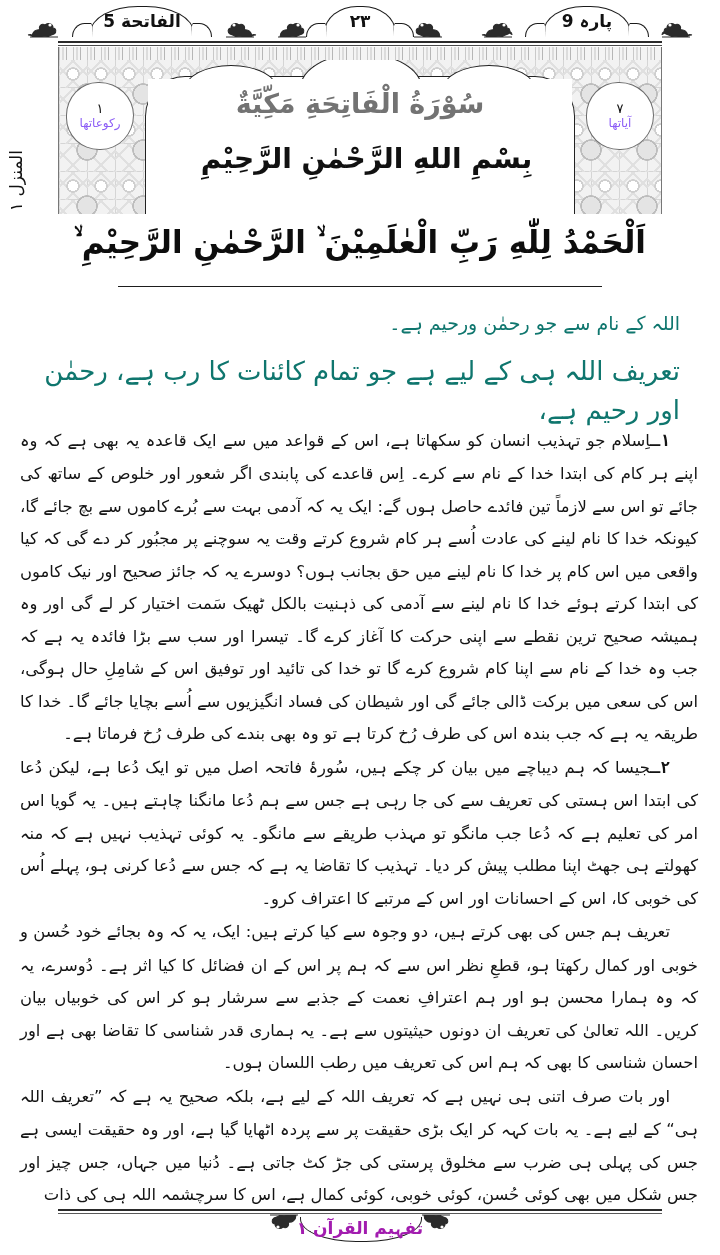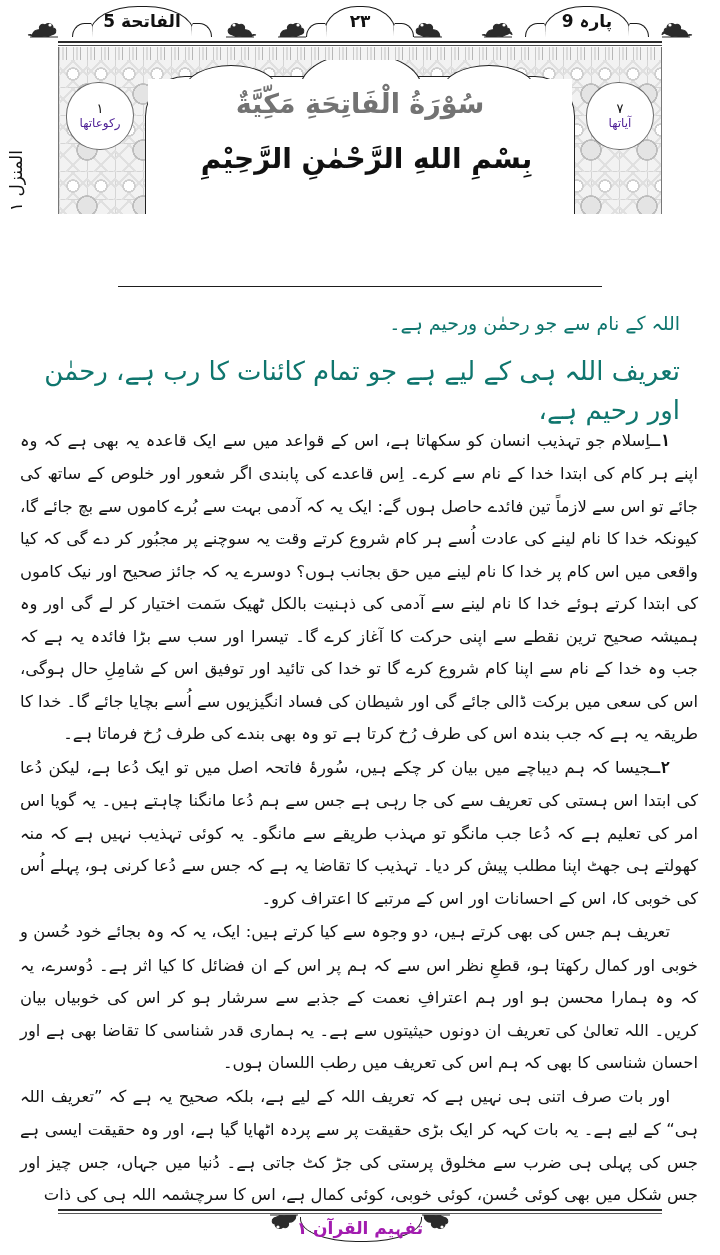--- a/index.html
+++ b/index.html
@@ -212,21 +212,21 @@
     z-index: 6;
     display: flex;
     flex-direction: column;
     align-items: center;
     justify-content: center;
     line-height: 1.15;
   }
   .medallion.right { right: 66px; }
   .medallion.left  { left: 66px; }
   .medallion .num { font-size: 13px; color: #111; }
-  .medallion .lbl { font-size: 12px; color: #4c1d95; }
+  .medallion .lbl { font-size: 12px; color: #8b5cf6; }
 
   
   .ayat {
     position: absolute;
     top: 224px;
     left: 14px; right: 14px;
     text-align: center;
     font-size: 31px;
     font-weight: 700;
     color: #0d0d0d;
@@ -405,20 +405,21 @@
   <div class="medallion left">
     <span class="num">١</span>
     <span class="lbl">رکوعاتها</span>
   </div>
 
   <div class="surah-title">سُوْرَةُ الْفَاتِحَةِ مَكِّيَّةٌ</div>
   <div class="bismillah">بِسْمِ اللهِ الرَّحْمٰنِ الرَّحِيْمِ</div>
 
   <div class="margin-label">المنزل ١</div>
 
+  <div class="ayat">اَلْحَمْدُ لِلّٰهِ رَبِّ الْعٰلَمِيْنَ ۙ الرَّحْمٰنِ الرَّحِيْمِ ۙ</div>
   <div class="ayat-rule"></div>
 
   <div class="trans trans-1">اللہ کے نام سے جو رحمٰن ورحیم ہے۔</div>
   <div class="trans trans-2">تعریف اللہ ہی کے لیے ہے جو تمام کائنات کا رب ہے، رحمٰن اور رحیم ہے،</div>
 
   <div class="body-wrap">
     <p class="para indent">
       <span class="marker">١ـ</span><span>اِسلام جو تہذیب انسان کو سکھاتا ہے، اس کے قواعد میں سے ایک قاعدہ یہ بھی ہے کہ وہ اپنے ہر کام کی ابتدا خدا کے نام سے کرے۔ اِس قاعدے کی پابندی اگر شعور اور خلوص کے ساتھ کی جائے تو اس سے لازماً تین فائدے حاصل ہوں گے: ایک یہ کہ آدمی بہت سے بُرے کاموں سے بچ جائے گا، کیونکہ خدا کا نام لینے کی عادت اُسے ہر کام شروع کرتے وقت یہ سوچنے پر مجبُور کر دے گی کہ کیا واقعی میں اس کام پر خدا کا نام لینے میں حق بجانب ہوں؟ دوسرے یہ کہ جائز صحیح اور نیک کاموں کی ابتدا کرتے ہوئے خدا کا نام لینے سے آدمی کی ذہنیت بالکل ٹھیک سَمت اختیار کر لے گی اور وہ ہمیشہ صحیح ترین نقطے سے اپنی حرکت کا آغاز کرے گا۔ تیسرا اور سب سے بڑا فائدہ یہ ہے کہ جب وہ خدا کے نام سے اپنا کام شروع کرے گا تو خدا کی تائید اور توفیق اس کے شامِلِ حال ہوگی، اس کی سعی میں برکت ڈالی جائے گی اور شیطان کی فساد انگیزیوں سے اُسے بچایا جائے گا۔ خدا کا طریقہ یہ ہے کہ جب بندہ اس کی طرف رُخ کرتا ہے تو وہ بھی بندے کی طرف رُخ فرماتا ہے۔</span>
     </p>
     <p class="para indent">

